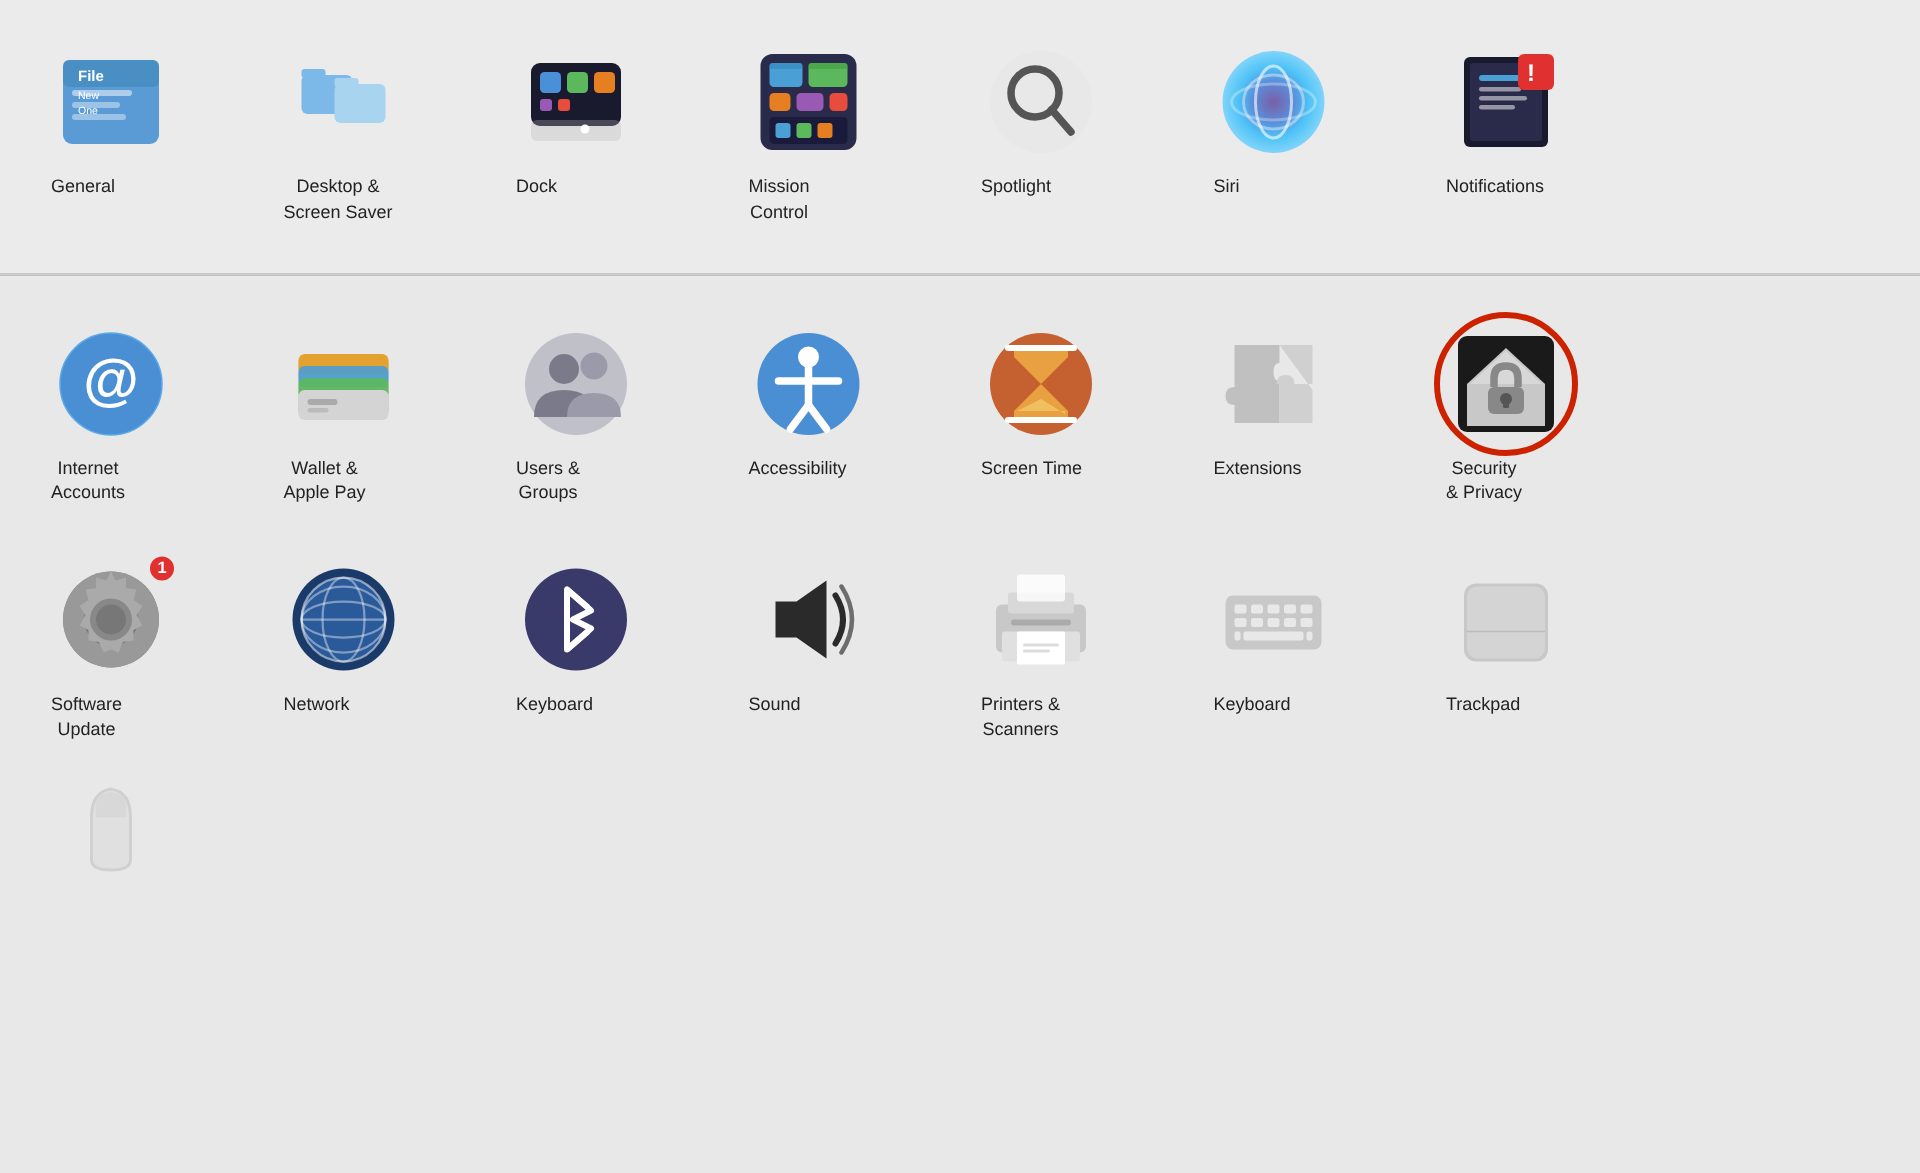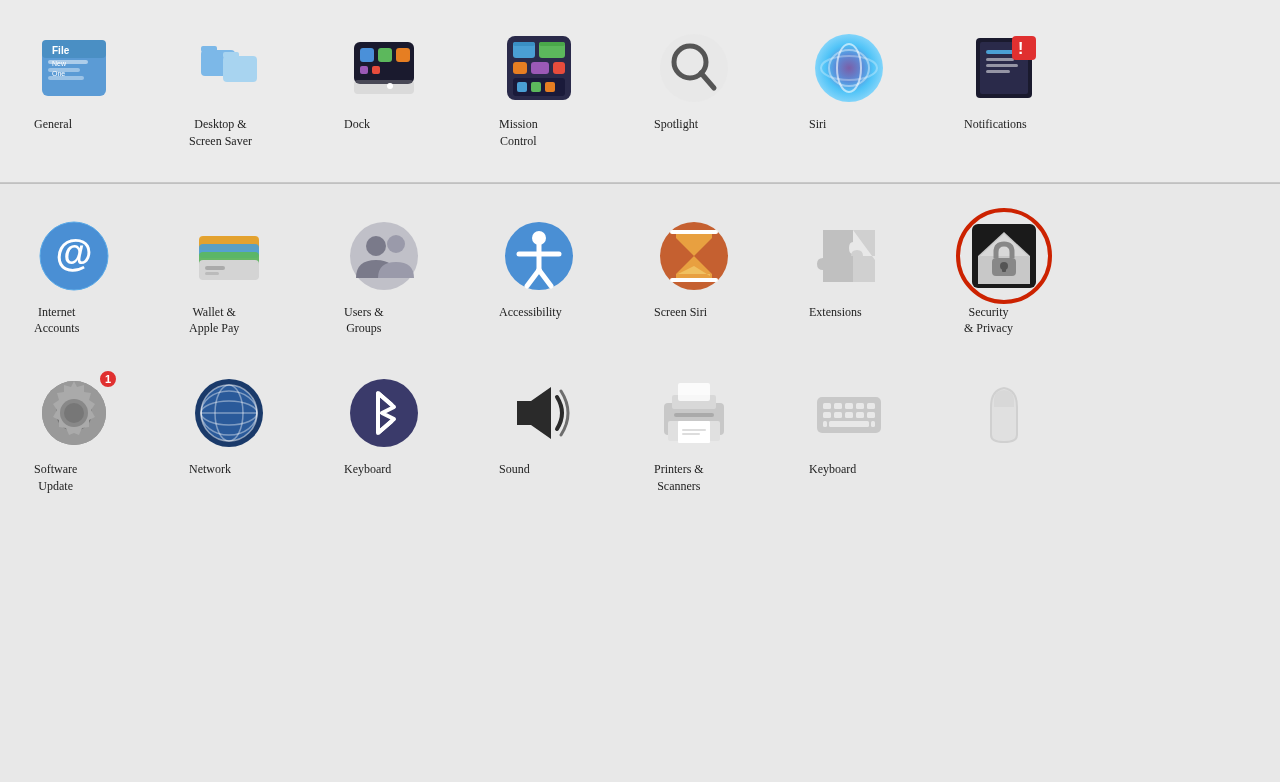--- a/index.html
+++ b/index.html
@@ -47,21 +47,20 @@
       align-items: center;
       justify-content: center;
       margin-bottom: 8px;
       position: relative;
     }
     .pref-label {
       font-size: 12px;
       color: #222;
       text-align: center;
       line-height: 1.4;
-      font-family: Liberation Serif, serif;
     }
     .highlight-ring {
       position: absolute;
       top: 50%;
       left: 50%;
       transform: translate(-50%, -50%);
       width: 96px;
       height: 96px;
       border-radius: 50%;
       border: 4px solid #cc2200;
@@ -285,21 +284,21 @@
       <svg viewBox="0 0 72 72" xmlns="http://www.w3.org/2000/svg">
         <circle cx="36" cy="36" r="34" fill="#c56030"></circle>
 
         <polygon points="18,12 54,12 54,18 36,36 54,54 54,60 18,60 18,54 36,36 18,18" fill="#e8a040"></polygon>
 
         <polygon points="20,54 52,54 52,56 36,46" fill="#f0c060"></polygon>
         <line x1="14" y1="12" x2="58" y2="12" stroke="white" stroke-width="4" stroke-linecap="round"></line>
         <line x1="14" y1="60" x2="58" y2="60" stroke="white" stroke-width="4" stroke-linecap="round"></line>
       </svg>
     </div>
-    <span class="pref-label">Screen Siri</span>
+    <span class="pref-label">Screen Time</span>
   </div>
 
   <div class="pref-item">
     <div class="icon-wrap">
       <svg viewBox="0 0 72 72" xmlns="http://www.w3.org/2000/svg">
 
         <path d="M10 10 L40 10 L40 22 Q36 22 36 28 Q36 34 40 34 L40 62 L10 62 L10 50 Q4 50 4 44 Q4 38 10 38 Z" fill="#c0c0c0"></path>
         <path d="M40 10 L62 10 L62 36 L50 36 Q50 30 44 30 Q38 30 38 36 L38 36 L40 36 L40 62 L62 62 L62 40" fill="#d0d0d0"></path>
       </svg>
     </div>
@@ -429,20 +428,31 @@
         <rect x="54" y="35" width="8" height="6" rx="1.5" fill="#e8e8e8"></rect>
 
         <rect x="16" y="44" width="40" height="6" rx="1.5" fill="#e8e8e8"></rect>
         <rect x="10" y="44" width="4" height="6" rx="1.5" fill="#e8e8e8"></rect>
         <rect x="58" y="44" width="4" height="6" rx="1.5" fill="#e8e8e8"></rect>
       </svg>
     </div>
     <span class="pref-label">Keyboard</span>
   </div>
 
+  <div class="pref-item">
+    <div class="icon-wrap">
+      <svg viewBox="0 0 72 72" xmlns="http://www.w3.org/2000/svg">
+        <rect x="8" y="12" width="56" height="52" rx="8" fill="#c8c8c8"></rect>
+        <rect x="10" y="14" width="52" height="48" rx="7" fill="#d4d4d4"></rect>
+
+        <line x1="10" y1="44" x2="62" y2="44" stroke="#bbb" stroke-width="1"></line>
+      </svg>
+    </div>
+    <span class="pref-label">Trackpad</span>
+  </div>
 
   <div class="pref-item">
     <div class="icon-wrap">
       <svg viewBox="0 0 72 72" xmlns="http://www.w3.org/2000/svg">
 
         <path d="M22 30 Q22 12 36 10 Q50 12 50 30 L50 58 Q50 66 36 66 Q22 66 22 58 Z" fill="#d0d0d0"></path>
         <path d="M24 30 Q24 14 36 12 Q48 14 48 30 L48 58 Q48 64 36 64 Q24 64 24 58 Z" fill="#e0e0e0"></path>
 
         <path d="M26 22 Q26 14 36 13 Q46 14 46 22 L46 30 L26 30 Z" fill="#d8d8d8"></path>
       </svg>

